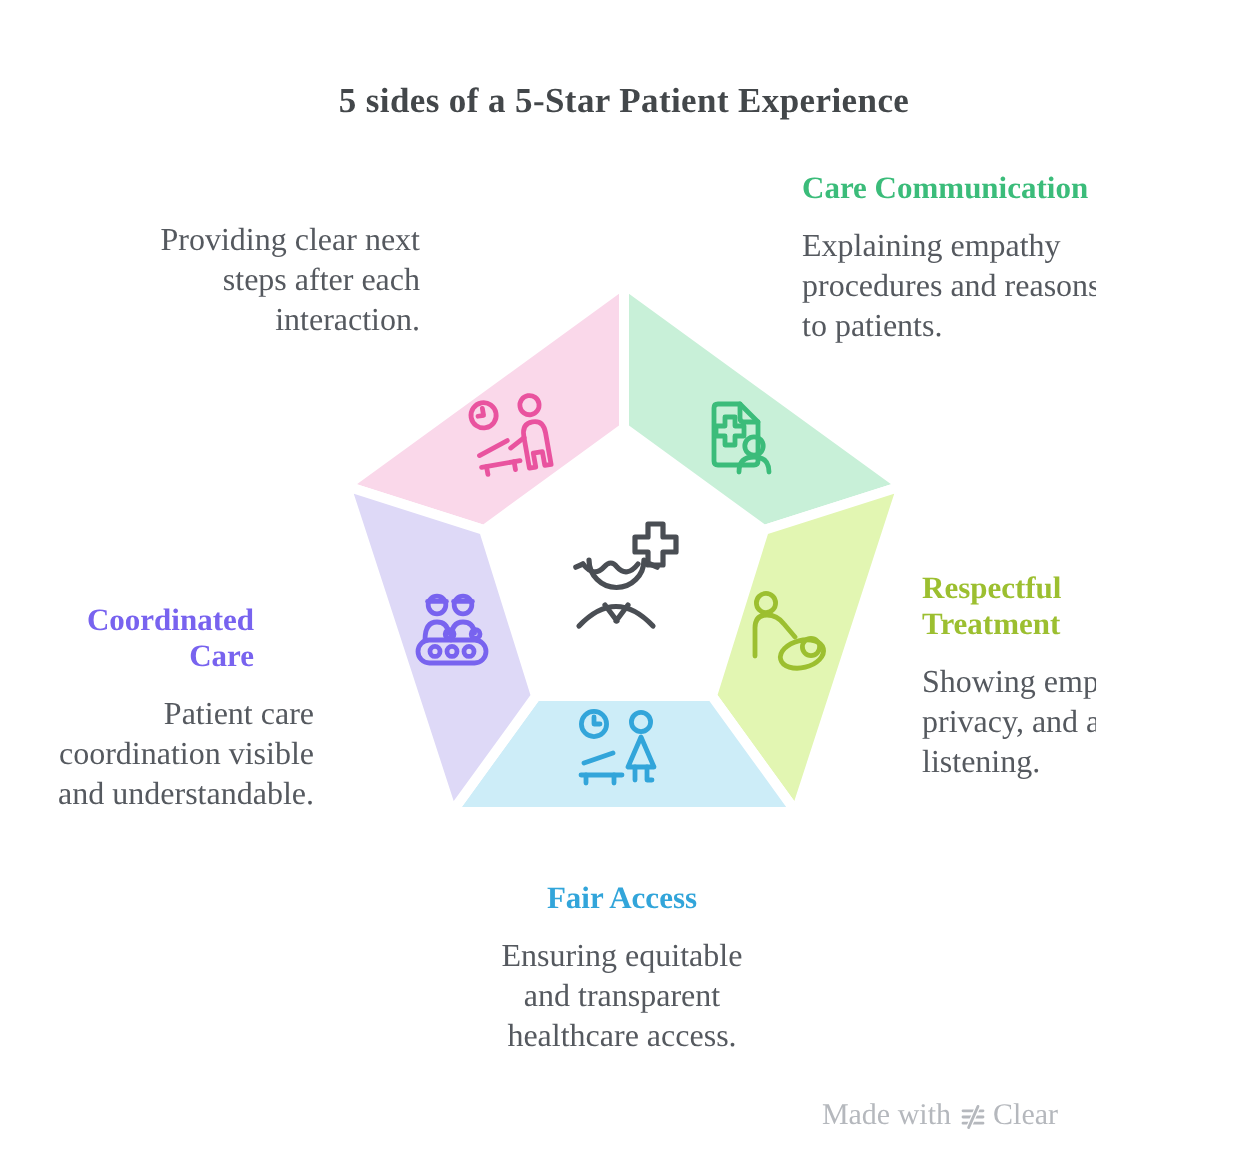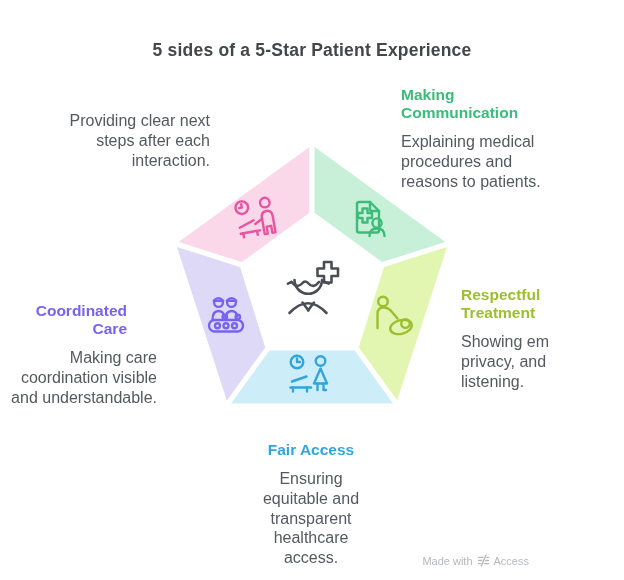--- a/index.html
+++ b/index.html
@@ -1,39 +1,39 @@
 <!DOCTYPE html>
 <html><head>
 <meta charset="utf-8">
 <style>
   html,body{margin:0;padding:0;background:#ffffff;}
   .canvas{
     position:relative;width:548px;height:580px;overflow:hidden;background:#ffffff;
-    font-family:Liberation Sans, sans-serif;
+    font-family:Liberation Serif, serif;
   }
   .title{
     position:absolute;top:40px;left:0;width:624px;margin:0;
     text-align:center;font-size:17.5px;font-weight:700;color:#43474a;letter-spacing:.2px;
   }
   .diagram-svg{position:absolute;left:0;top:0;}
   .tblock{position:absolute;}
   .tblock h2{margin:0;font-size:15.5px;line-height:1.16;font-weight:700;}
   .tblock p{margin:10px 0 0 0;font-size:16px;line-height:1.24;color:#55595f;}
   .fc{left:58px;top:101px;width:152px;}
   .fc h2{text-align:center;white-space:nowrap;}
   .fc p{text-align:right;}
   .cc{left:401px;top:86px;width:150px;text-align:left;}
   .rt{left:461px;top:286px;width:132px;text-align:left;}
   .fa{left:246px;top:441px;width:130px;text-align:center;}
   .fa h2{white-space:nowrap;}
   .co{left:10px;top:302px;width:147px;text-align:right;}
   .co h2{padding-right:30px;}
   .footer{
     position:absolute;right:19px;bottom:13px;display:flex;align-items:center;gap:4px;
-    font-size:11px;color:#b5b8bd;
+    font-size:15px;color:#b5b8bd;
   }
   .footer svg{display:block;}
 </style>
 </head>
 <body>
 
 <div class="canvas">
 
   <h1 class="title">5 sides of a 5-Star Patient Experience</h1>
 
@@ -107,44 +107,44 @@
       <path d="M9.5 57 Q28 37.5 46.5 57"></path>
       <path d="M22.5 46.5 l6 8 M34 46.5 l-6 8"></path>
     </g>
   </svg>
 
   <div class="tblock fc">
     <p>Providing clear next steps after each interaction.</p>
   </div>
 
   <div class="tblock cc">
-    <h2 style="color: rgb(59, 188, 122);">Making Communication</h2>
-    <p>Explaining medical procedures and reasons to patients.</p>
+    <h2 style="color: rgb(59, 188, 122);">Care Communication</h2>
+    <p>Explaining empathy procedures and reasons to patients.</p>
   </div>
 
   <div class="tblock rt">
     <h2 style="color: rgb(156, 191, 48);">Respectful Treatment</h2>
     <p>Showing empathy, privacy, and active listening.</p>
   </div>
 
   <div class="tblock fa">
     <h2 style="color: rgb(50, 165, 218);">Fair Access</h2>
     <p>Ensuring equitable and transparent healthcare access.</p>
   </div>
 
   <div class="tblock co">
     <h2 style="color: rgb(120, 99, 239);">Coordinated Care</h2>
-    <p>Making care coordination visible and understandable.</p>
+    <p>Patient care coordination visible and understandable.</p>
   </div>
 
   <div class="footer">
     <span>Made with</span>
     <svg width="13" height="13" viewBox="0 0 13 13">
       <g stroke="#b5b8bd" stroke-width="1.4" stroke-linecap="round" fill="none">
         <path d="M1.5 3.4 H11.5 M1.5 6.5 H11.5 M1.5 9.6 H11.5"></path>
         <path d="M4.3 11.8 L9 1.2" stroke="#ffffff" stroke-width="2.6"></path>
         <path d="M4.3 11.8 L9 1.2"></path>
       </g>
     </svg>
-    <span>Access</span>
+    <span>Clear</span>
   </div>
 
 </div>
 
 </body></html>

